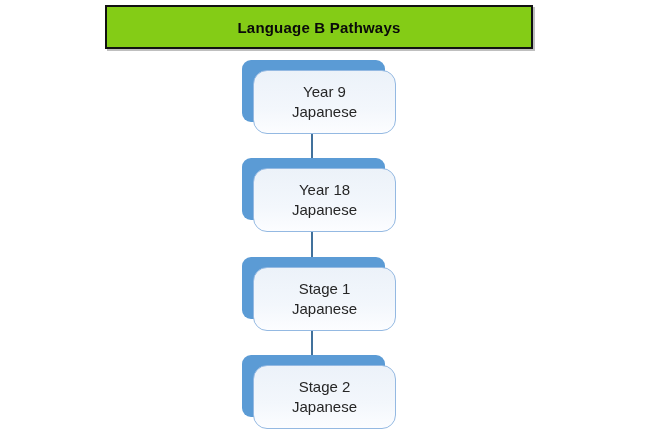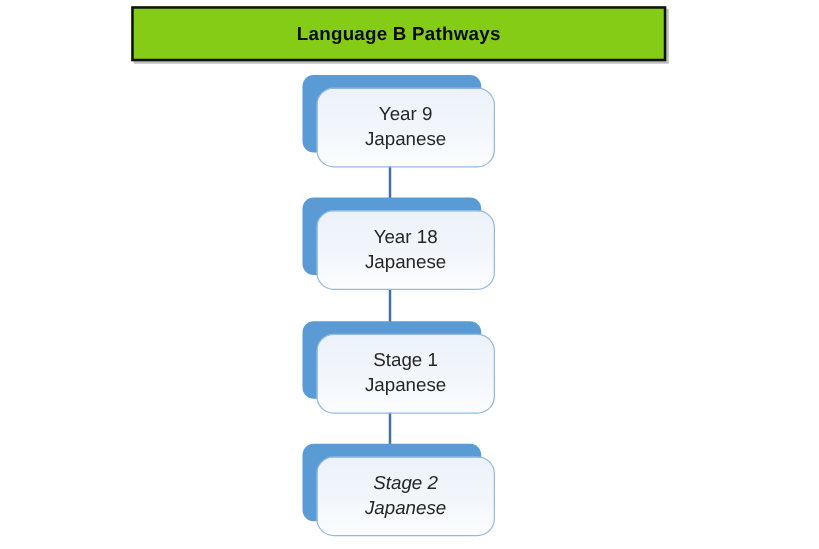--- a/index.html
+++ b/index.html
@@ -78,21 +78,21 @@
     width: 2px;
     background: #41719C;
     z-index: 1;
   }
   #c1 { top: 133px; height: 26px; }
   #c2 { top: 231px; height: 27px; }
   #c3 { top: 330px; height: 26px; }
   #n1 { top: 60px; }
   #n2 { top: 158px; }
   #n3 { top: 257px; }
-  #n4 { top: 355px; font-style: italic; }
+  #n4 { top: 355px; }
 </style>
 </head>
 <body>
 
 <div class="canvas">
 
   <div class="title-box">
     <span>Language B Pathways</span>
   </div>
 

